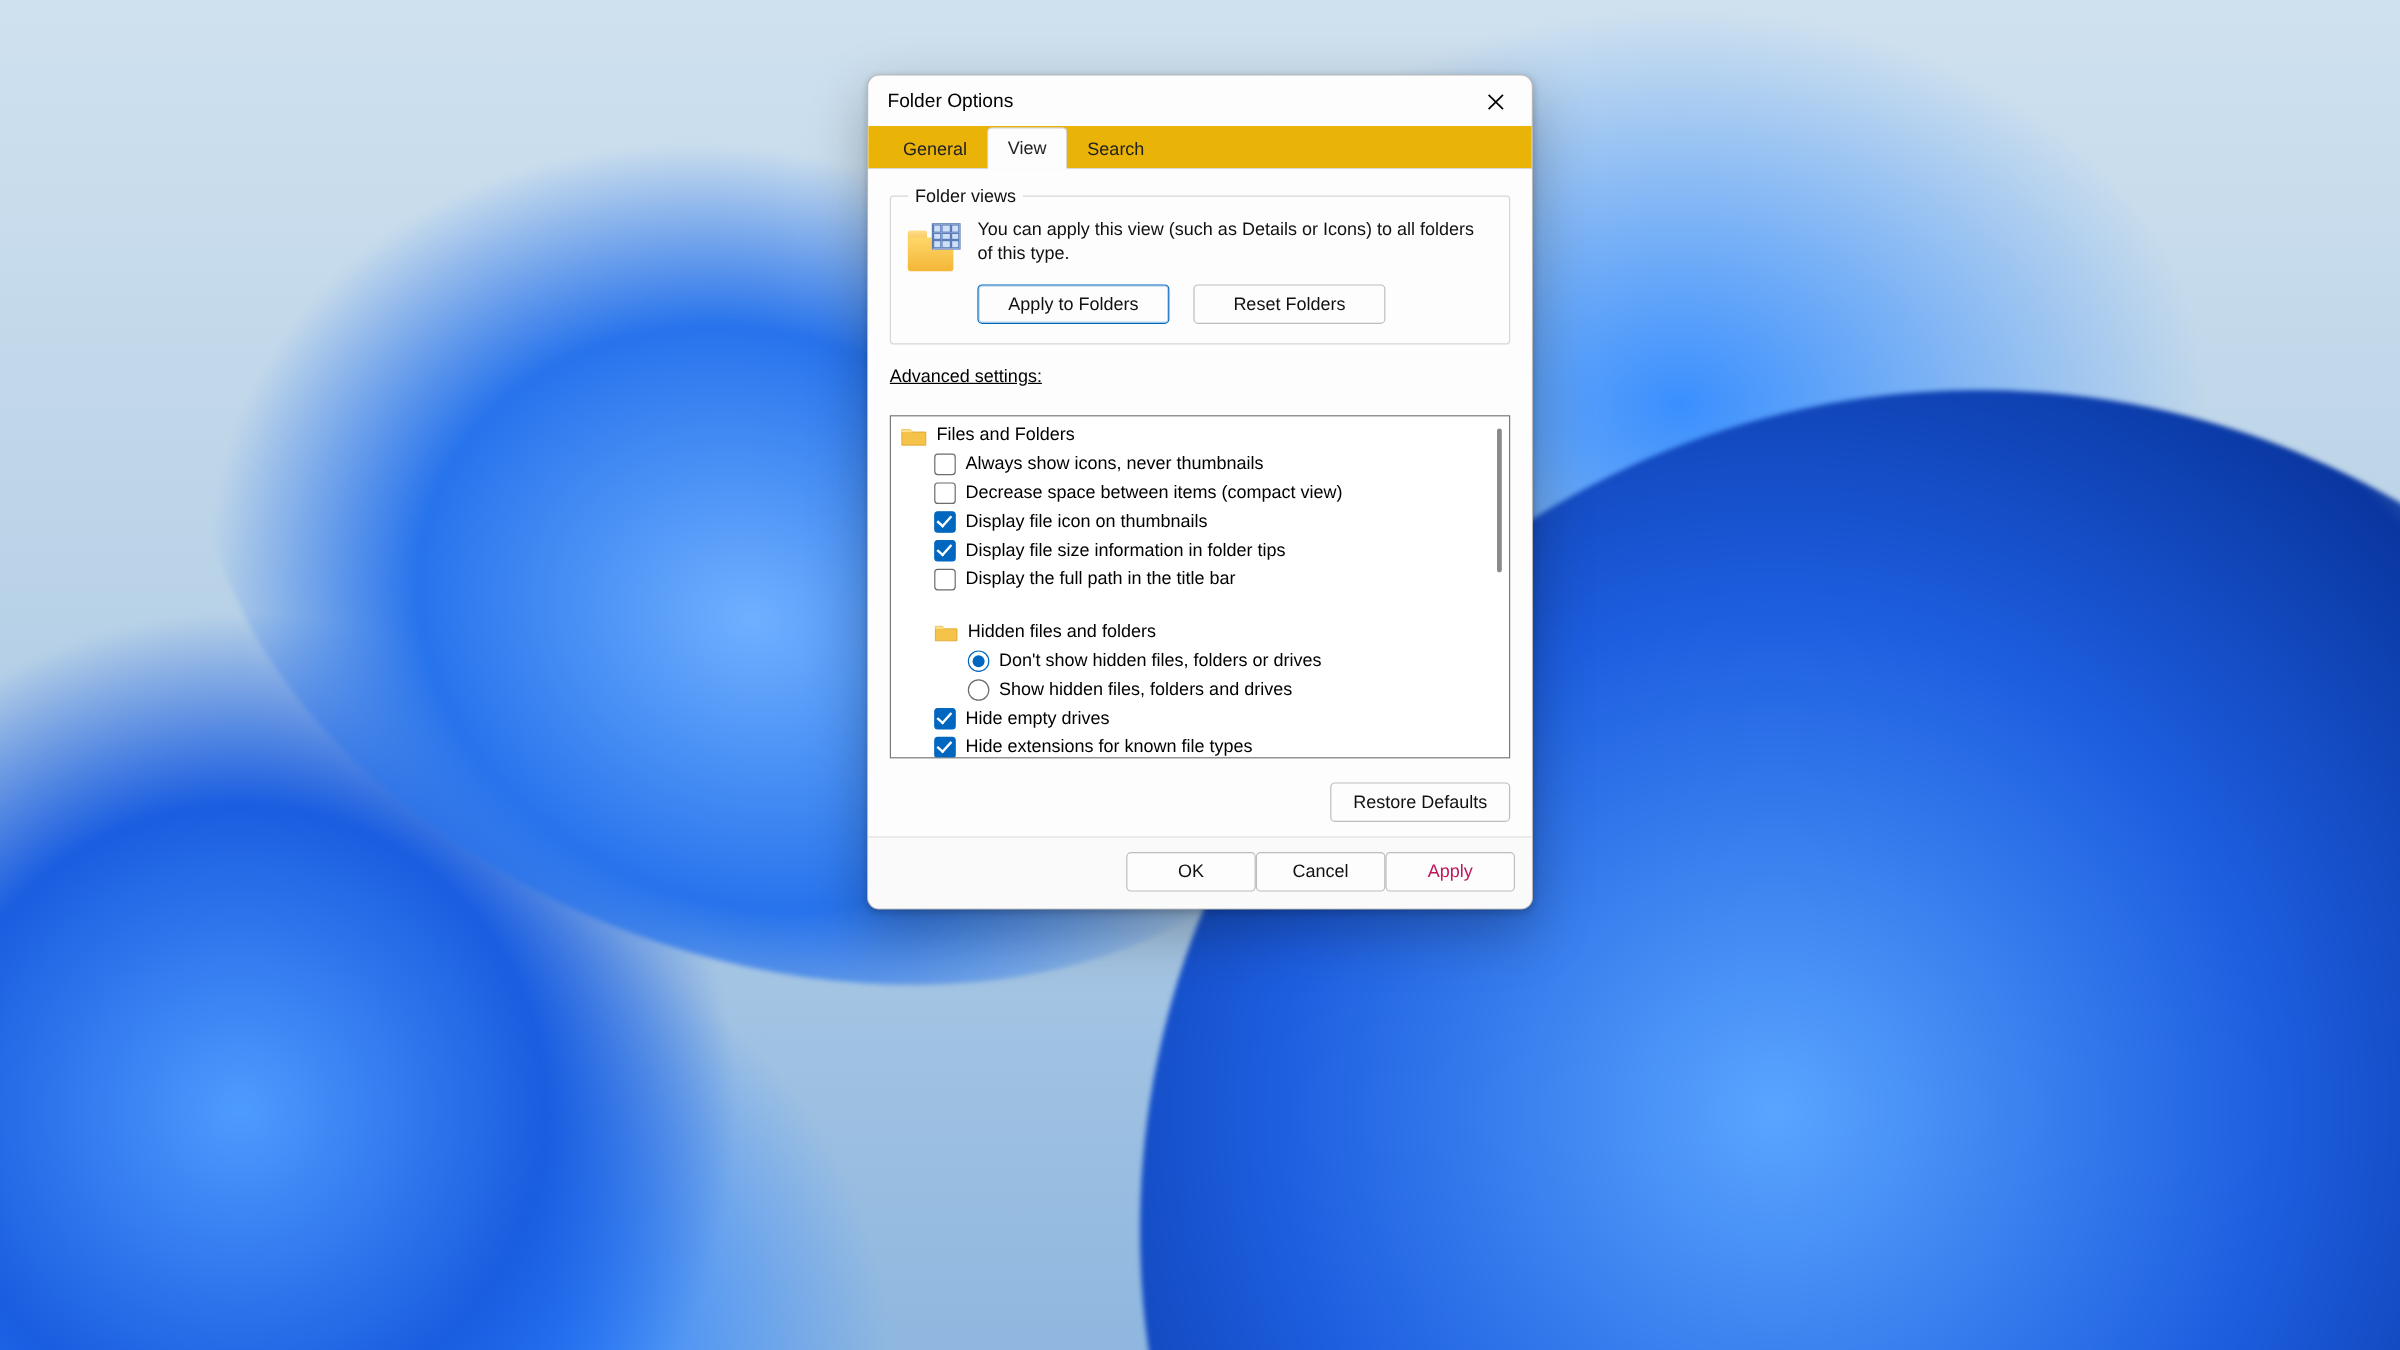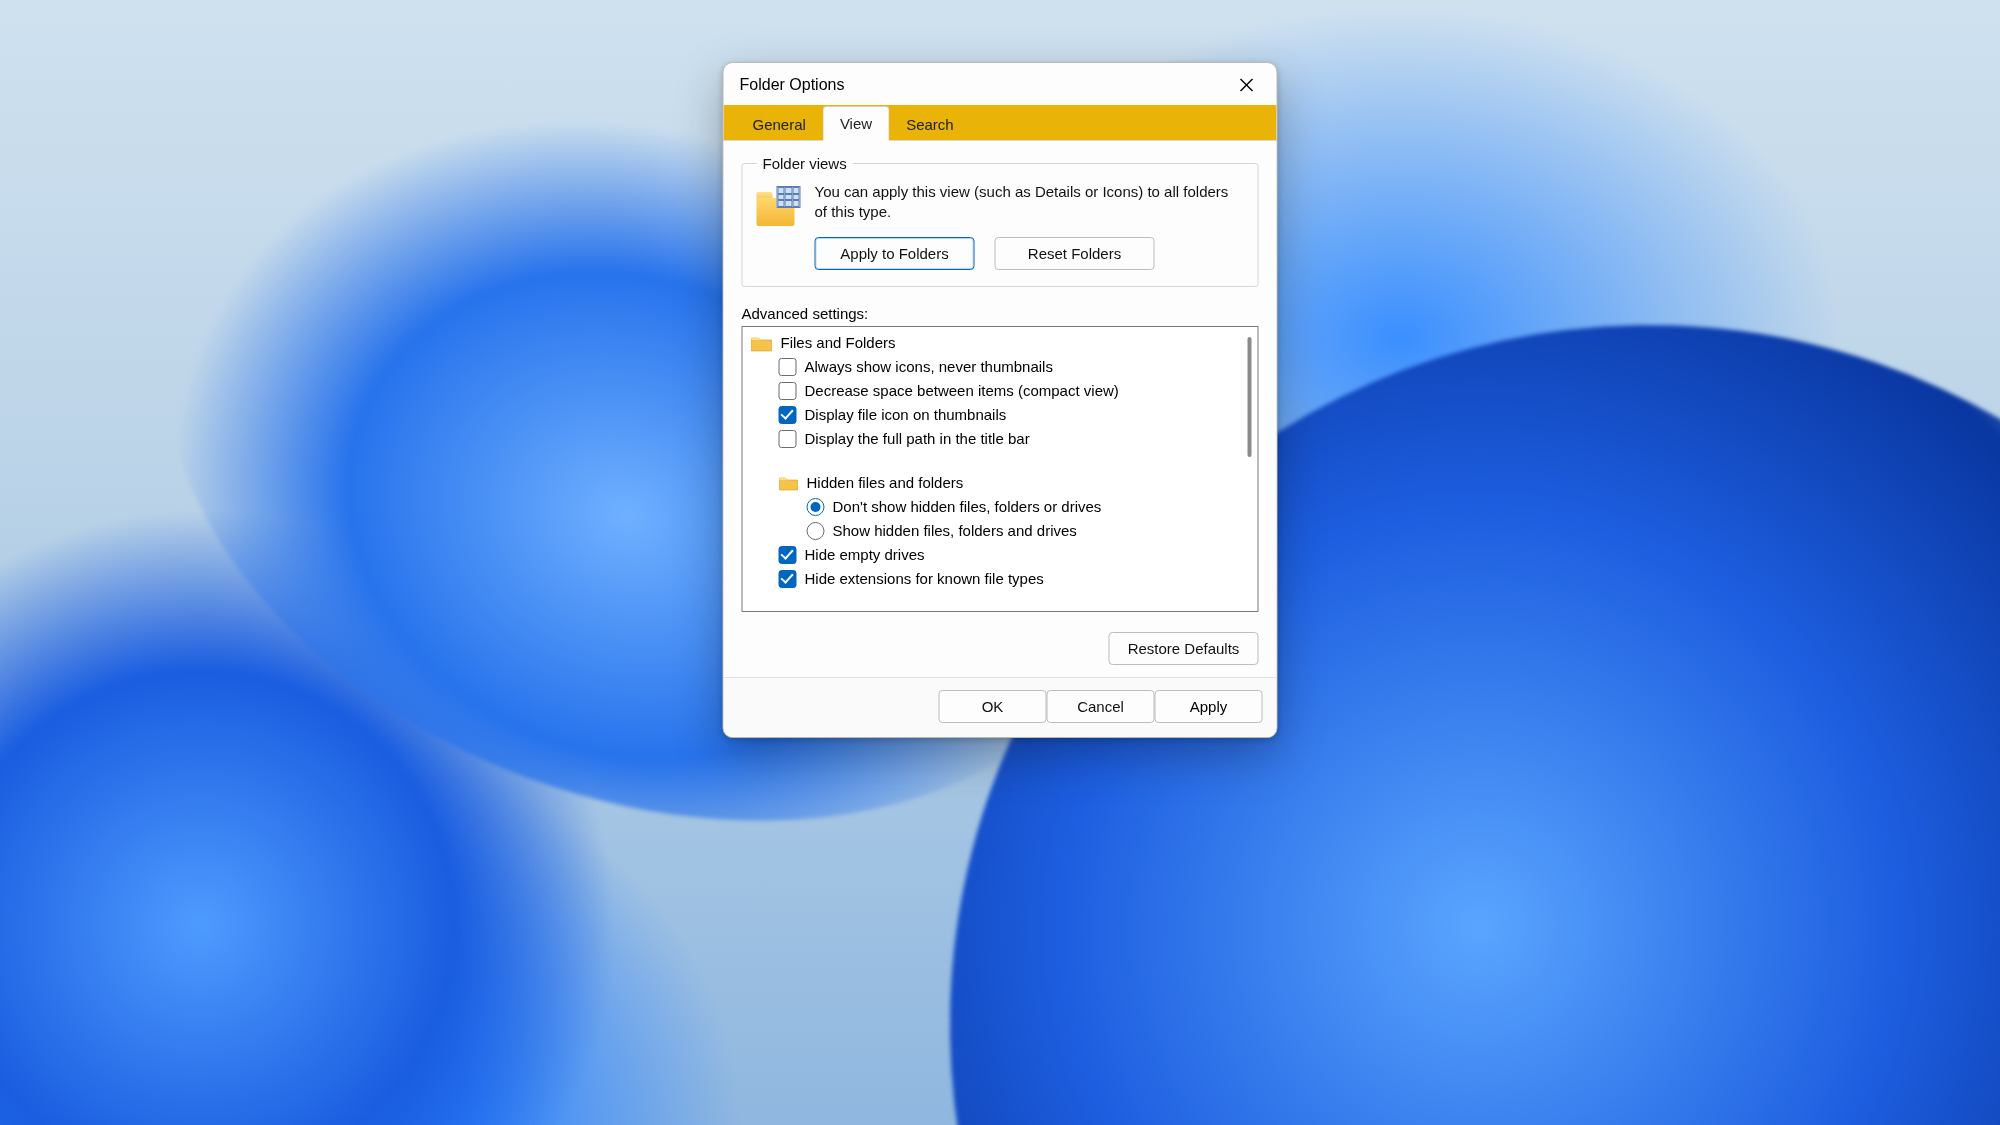--- a/index.html
+++ b/index.html
@@ -108,23 +108,23 @@
     background: #fdfdfd;
     border: 1px solid #bdbdbd;
     border-radius: 4px;
     font: inherit;
     font-size: 15px;
     color: #111;
     display: inline-flex; align-items: center; justify-content: center;
     cursor: default;
   }
   .btn.primary { border-color: #0067c0; box-shadow: inset 0 0 0 1px rgba(0,103,192,0.25); }
-  .btn.disabled { color: #000000; }
-
-  .adv-label { font-size: 15px; margin-bottom: 4px; display: block; }
+  .btn.disabled { color: #be185d; }
+
+  .adv-label { font-size: 15px; margin-bottom: 24px; display: block; text-decoration: underline; }
 
   .treebox {
     border: 1px solid #7a7a7a;
     background: #fff;
     height: 286px;
     position: relative;
     overflow: hidden;
   }
   .tree-scroll {
     position: absolute; top: 10px; right: 6px; width: 4px; height: 120px;
@@ -267,20 +267,24 @@
         </div>
         <div class="tree-row cbx">
           <span class="chk"></span>
           <span>Decrease space between items (compact view)</span>
         </div>
         <div class="tree-row cbx">
           <span class="chk checked"></span>
           <span>Display file icon on thumbnails</span>
         </div>
         <div class="tree-row cbx">
+          <span class="chk checked"></span>
+          <span>Display file size information in folder tips</span>
+        </div>
+        <div class="tree-row cbx">
           <span class="chk"></span>
           <span>Display the full path in the title bar</span>
         </div>
 
         <div class="tree-row sub">
           <svg class="folder-ico-sm" viewBox="0 0 20 16">
             <path d="M1 3 h6 l2 2 h10 v10 h-18 z" fill="#f6c34a" stroke="#d79b1e" stroke-width="0.6"></path>
             <path d="M1 3 h6 l2 2 h-8 z" fill="#ffe08a"></path>
           </svg>
           <span>Hidden files and folders</span>

